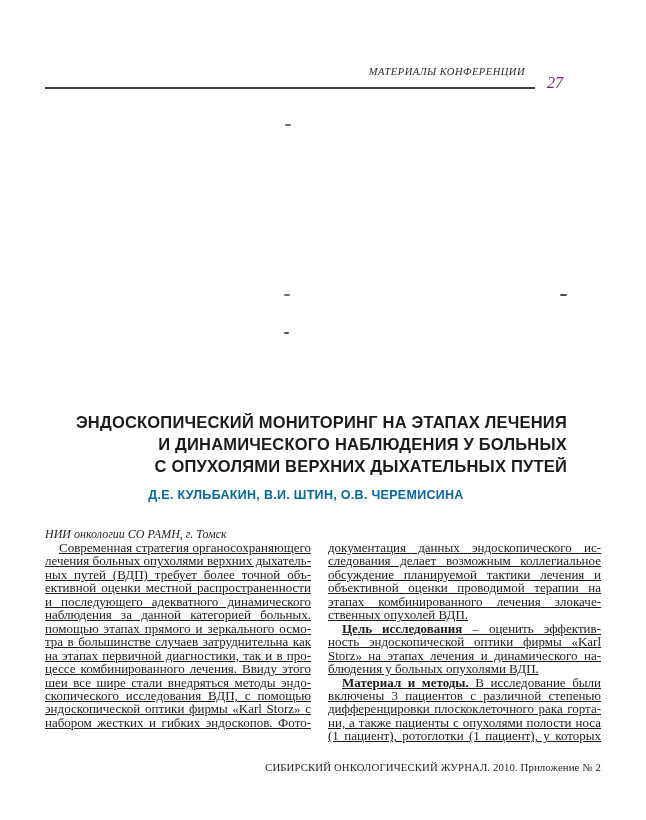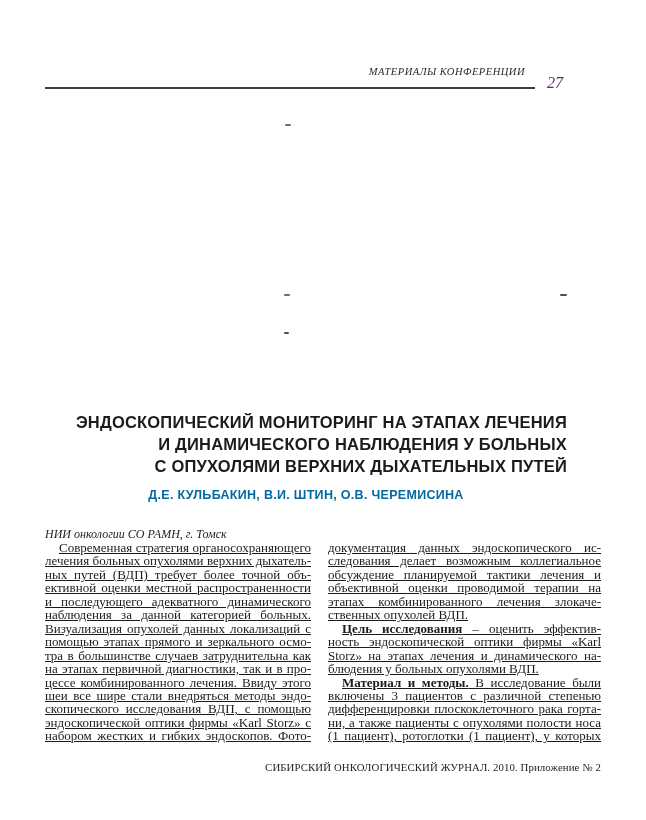--- a/index.html
+++ b/index.html
@@ -92,21 +92,20 @@
   <div class="affiliation">НИИ онкологии СО РАМН, г. Томск</div>
 
   <div class="columns">
     <div class="col col-left">
         <div class="bodyline indent">Современная стратегия органосохраняющего</div>
         <div class="bodyline">лечения больных опухолями верхних дыхатель-</div>
         <div class="bodyline">ных путей (ВДП) требует более точной объ-</div>
         <div class="bodyline">ективной оценки местной распространенности</div>
         <div class="bodyline">и последующего адекватного динамического</div>
         <div class="bodyline">наблюдения за данной категорией больных.</div>
-        <div class="bodyline">Визуализация опухолей данных локализаций с</div>
         <div class="bodyline">помощью этапах прямого и зеркального осмо-</div>
         <div class="bodyline">тра в большинстве случаев затруднительна как</div>
         <div class="bodyline">на этапах первичной диагностики, так и в про-</div>
         <div class="bodyline">цессе комбинированного лечения. Ввиду этого</div>
         <div class="bodyline">шеи все шире стали внедряться методы эндо-</div>
         <div class="bodyline">скопического исследования ВДП, с помощью</div>
         <div class="bodyline">эндоскопической оптики фирмы «Karl Storz» с</div>
         <div class="bodyline">набором жестких и гибких эндоскопов. Фото-</div>
       </div>
     <div class="col col-right">

